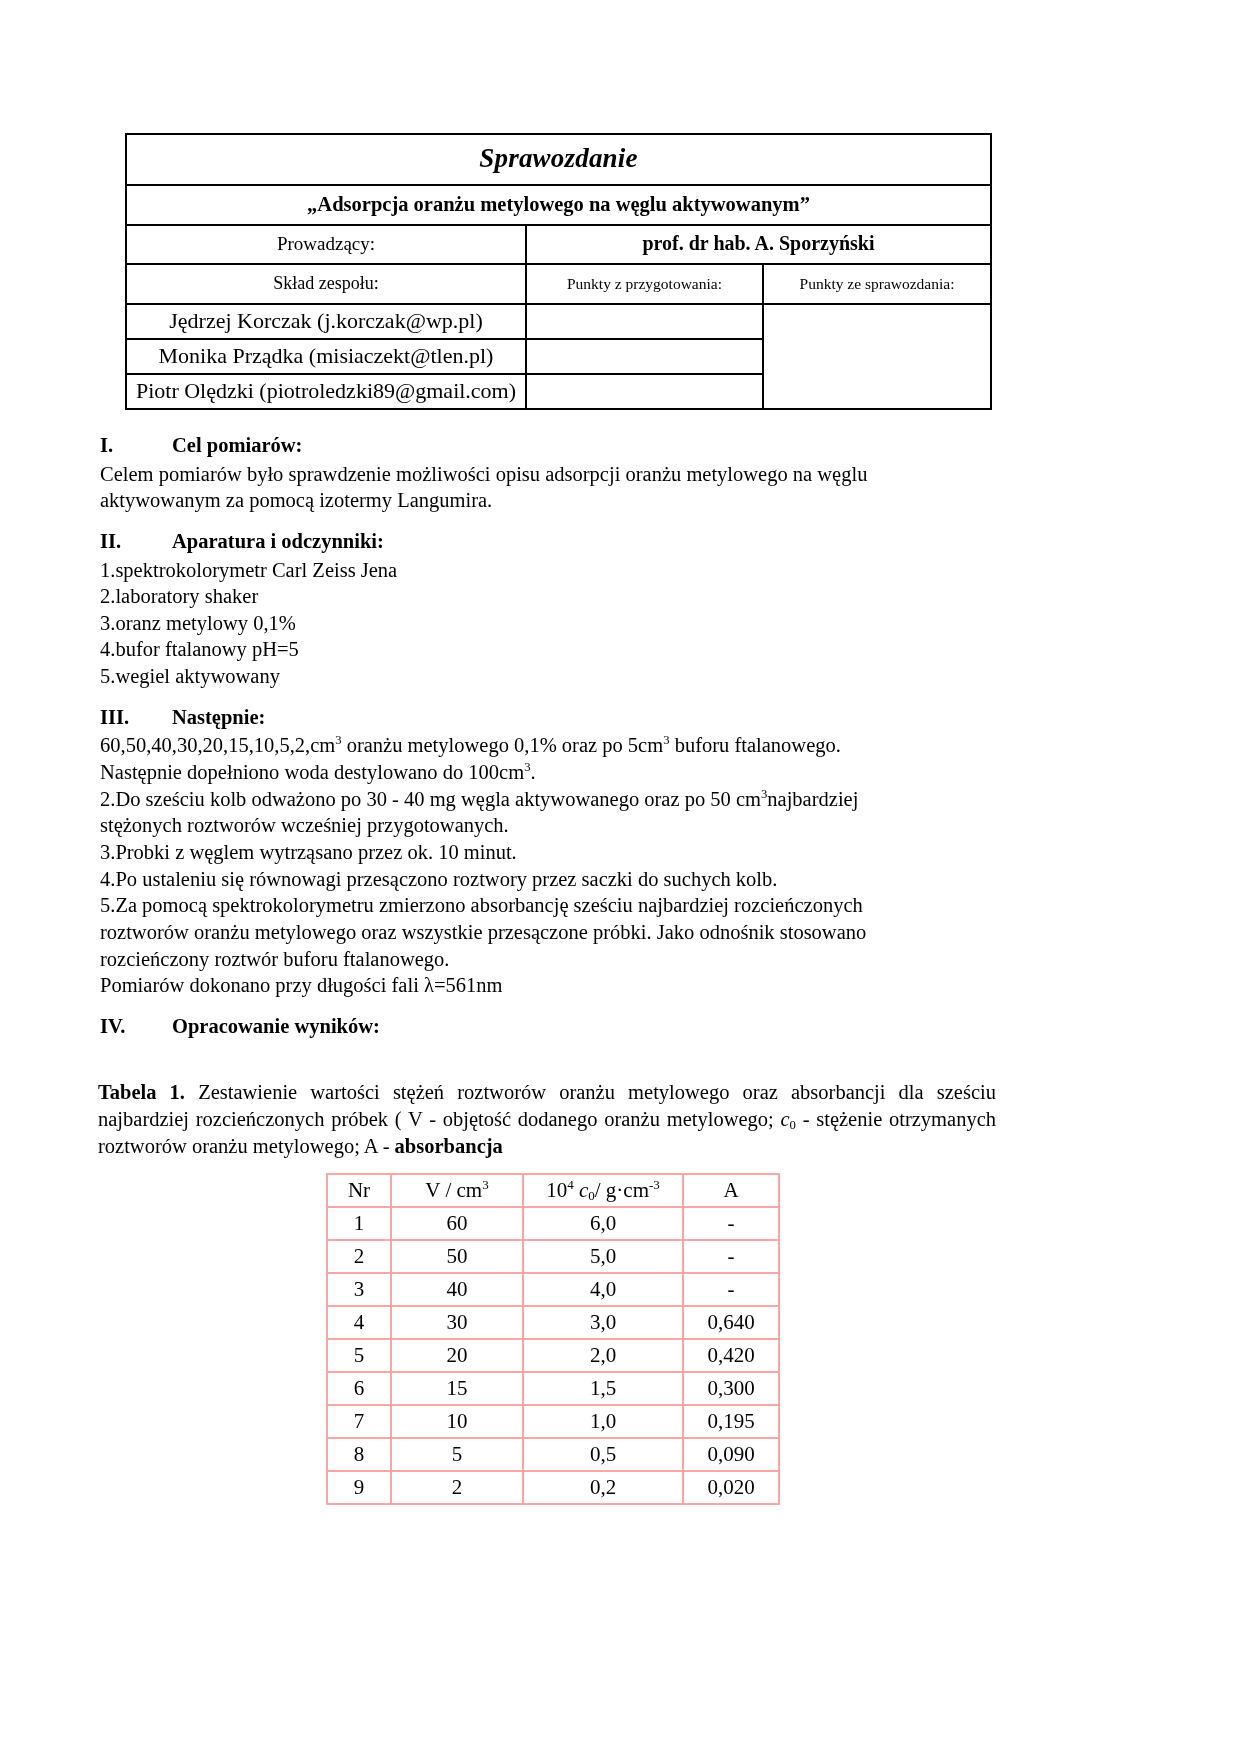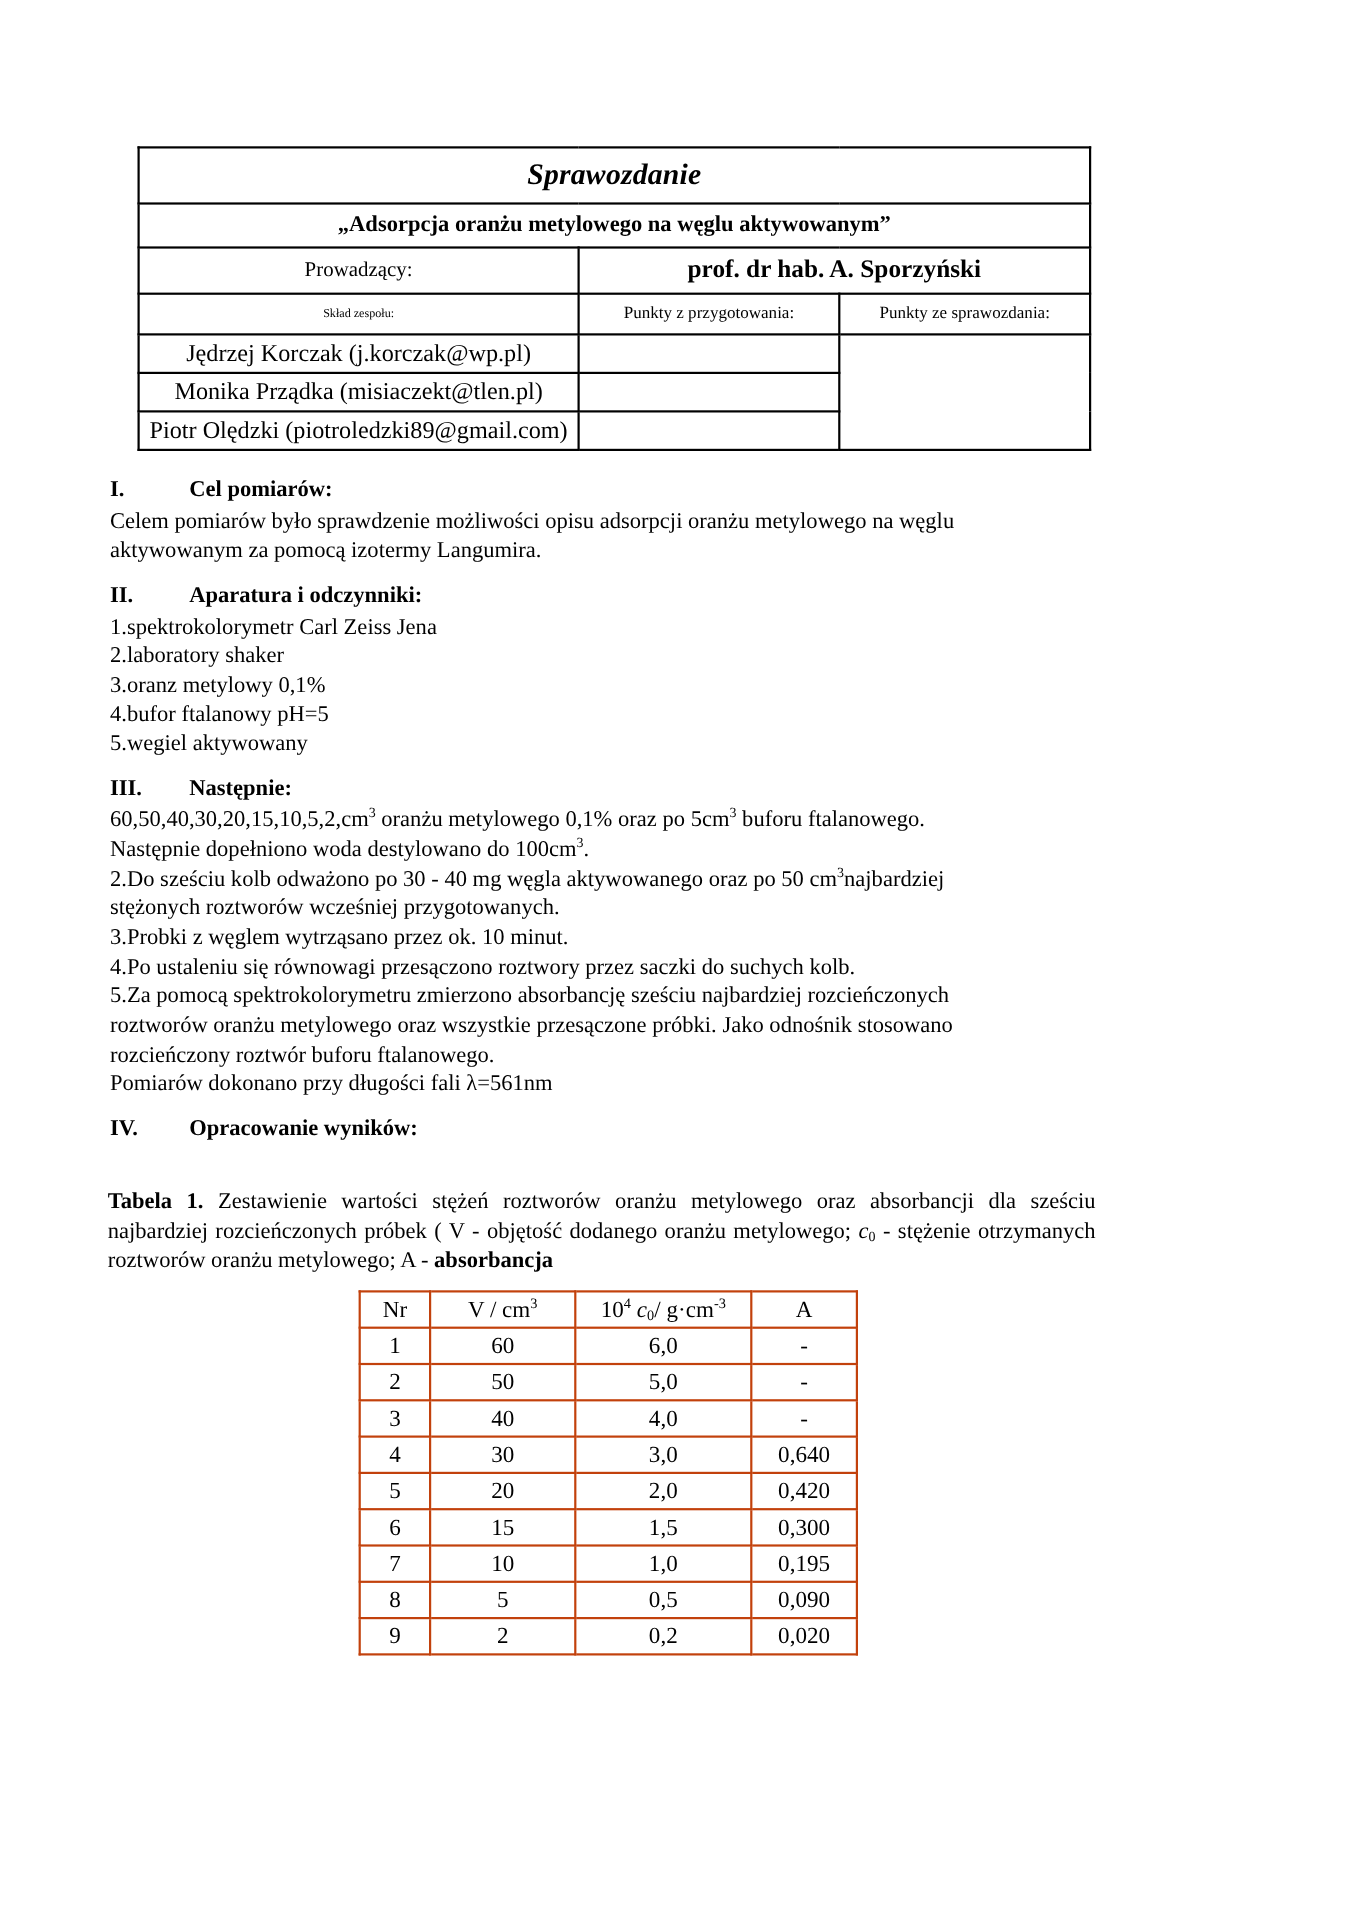--- a/index.html
+++ b/index.html
@@ -47,26 +47,26 @@
   .doc-subtitle {
     font-size: 20.5px;
     font-weight: bold;
     padding: 7px 0 8px 0 !important;
   }
   .lbl-prowadzacy {
     font-size: 19px;
     padding: 7px 0 8px 0 !important;
   }
   .val-prowadzacy {
-    font-size: 23px;
+    font-size: 20px;
     font-weight: bold;
     padding: 6px 0 8px 0 !important;
   }
   .lbl-sklad {
-    font-size: 11px;
+    font-size: 18px;
     padding: 8px 0 9px 0 !important;
   }
   .lbl-punkty {
     font-size: 15.5px;
     padding: 8px 0 9px 0 !important;
   }
   .member {
     font-size: 22px;
     padding: 3px 0 4px 0 !important;
   }
@@ -118,21 +118,21 @@
     display: flex;
     justify-content: center;
   }
   .data-table {
     border-collapse: collapse;
     table-layout: fixed;
     width: 452px;
     margin-left: 10px;
   }
   .data-table th, .data-table td {
-    border: 2px solid #c2410c;
+    border: 2px solid #fca5a5;
     text-align: center;
     font-size: 21px;
     font-weight: normal;
     padding: 2px 0 3px 0;
     height: 26px;
     line-height: 1.05;
   }
   .data-table col.c-nr { width: 64px; }
   .data-table col.c-v  { width: 132px; }
   .data-table col.c-c0 { width: 160px; }

